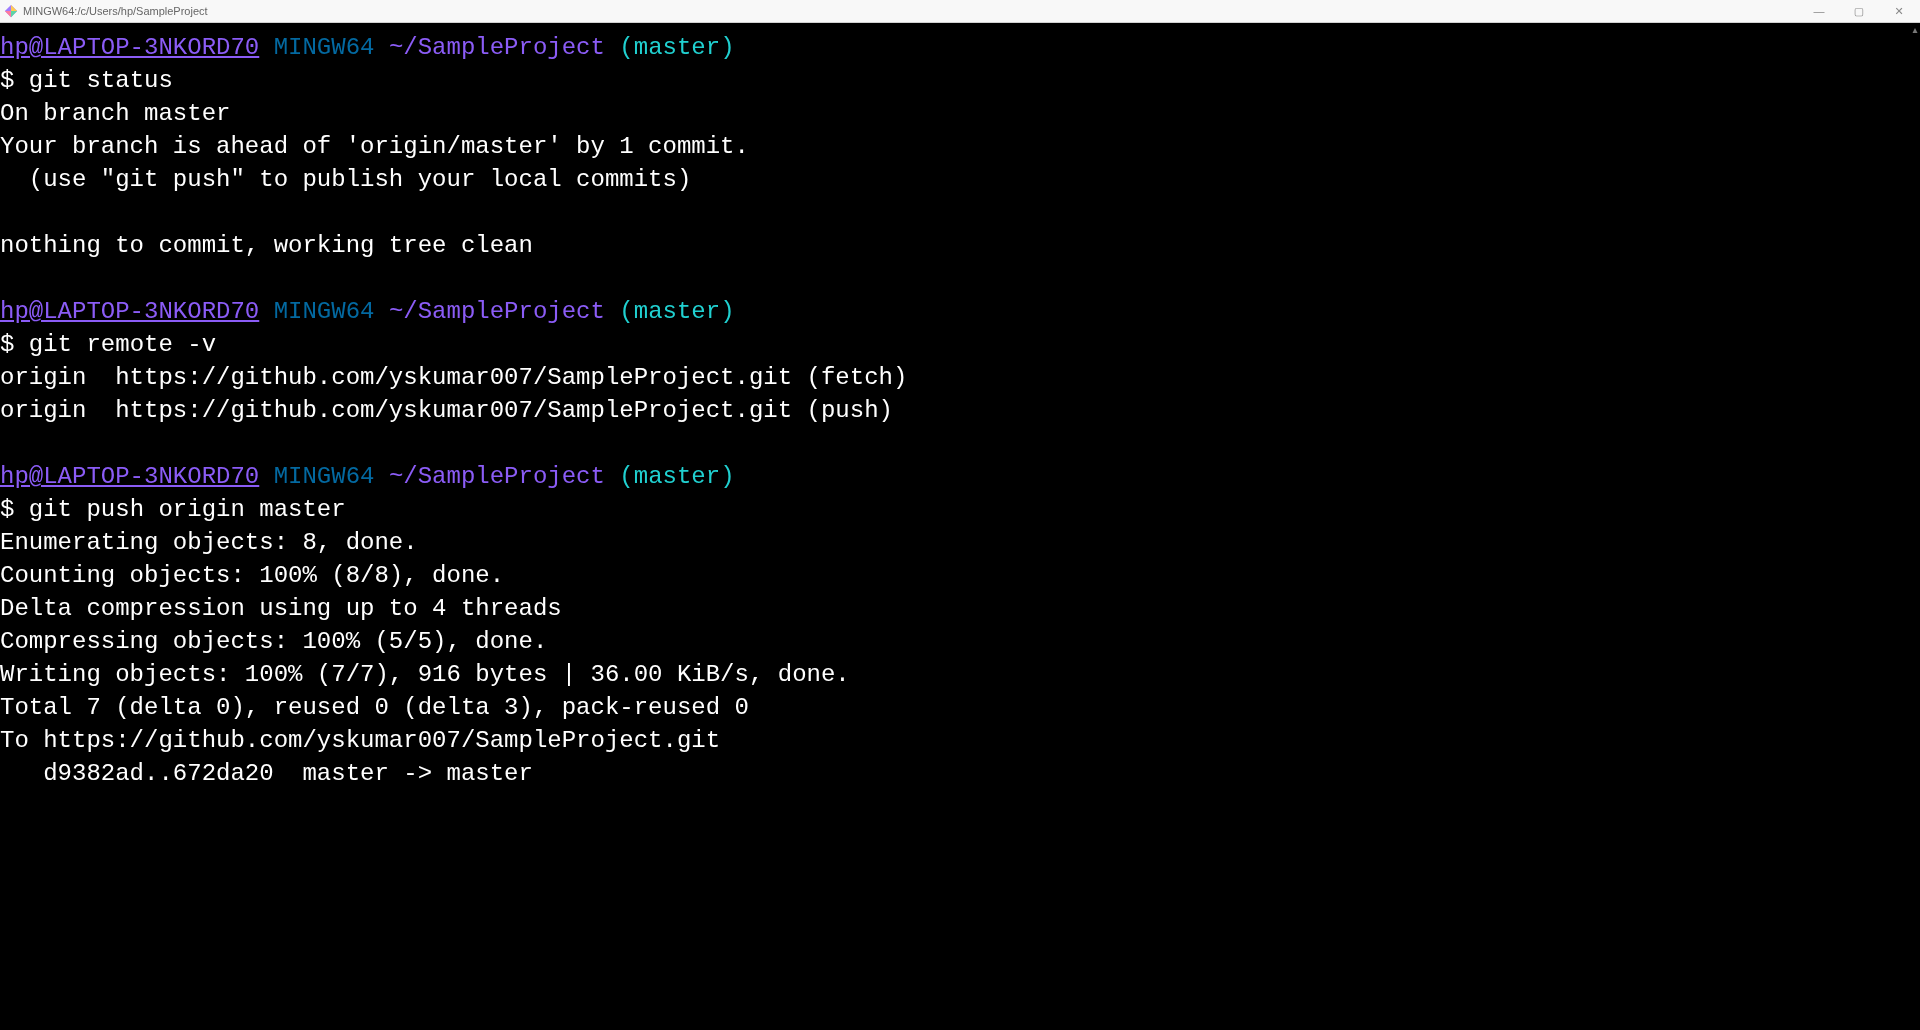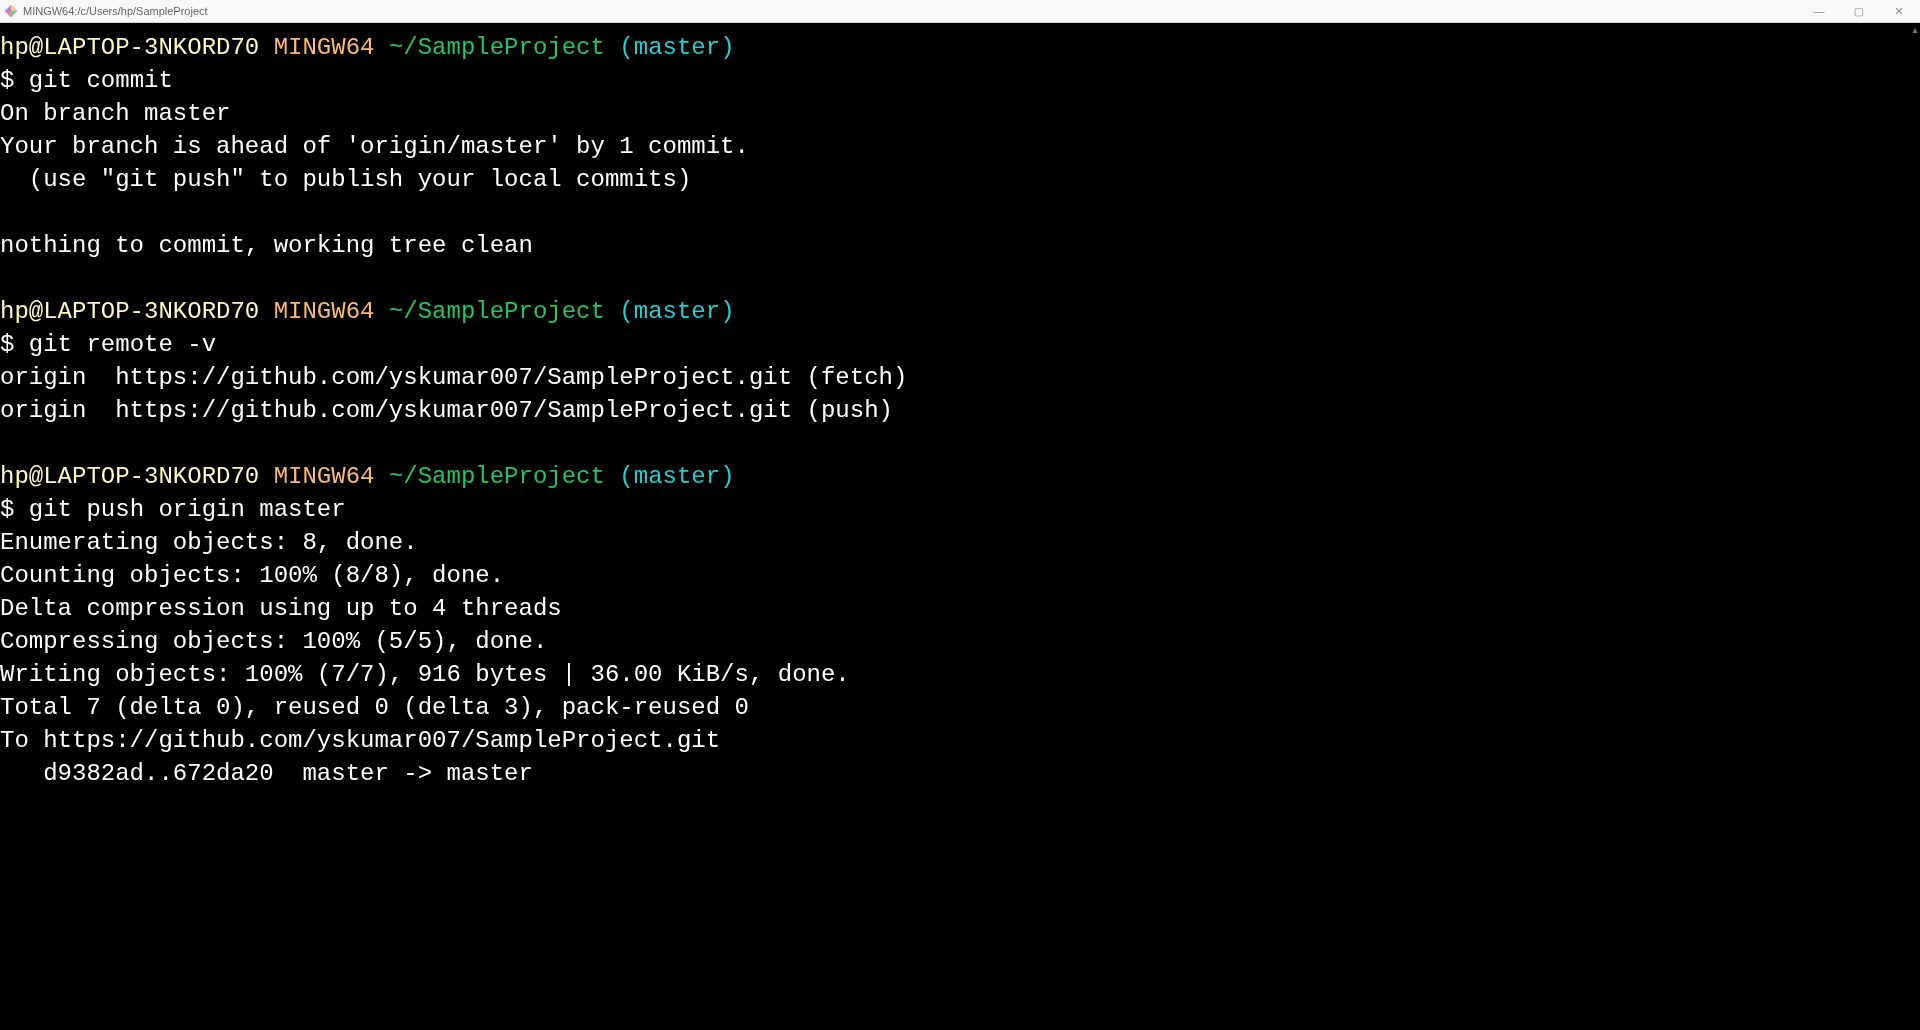--- a/index.html
+++ b/index.html
@@ -59,23 +59,23 @@
     flex-direction: column;
     align-items: center;
   }
   .scrollbar-arrow {
     width: 10px; height: 14px;
     color: #777;
     font-size: 10px;
     text-align: center;
     line-height: 14px;
   }
-  .u  { color: #fef9c3; }      
-  .m  { color: #fdba74; }      
-  .p  { color: #22c55e; }      
+  .u  { color: #8b5cf6; text-decoration: underline; }      
+  .m  { color: #0369a1; }      
+  .p  { color: #8b5cf6; }      
   .b  { color: #20d0d0; }      
   .d  { color: #ffffff; }      
 </style>
 </head>
 <body>
 
 <div class="titlebar">
   <span class="titlebar-icon">
     <svg viewBox="0 0 16 16" width="14" height="14">
       <polygon points="8,1 15,8 8,15 1,8" fill="#9e7bff"></polygon>
@@ -87,21 +87,21 @@
   <span class="titlebar-title">MINGW64:/c/Users/hp/SampleProject</span>
   <div class="win-controls">
     <span class="win-btn">―</span>
     <span class="win-btn">▢</span>
     <span class="win-btn">✕</span>
   </div>
 </div>
 
 <div class="terminal-wrap">
   <div class="terminal"><span class="u">hp@LAPTOP-3NKORD70</span> <span class="m">MINGW64</span> <span class="p">~/SampleProject</span> <span class="b">(master)</span>
-<span class="d">$</span> <span class="d">git commit</span>
+<span class="d">$</span> <span class="d">git status</span>
 <span class="d">On branch master</span>
 <span class="d">Your branch is ahead of 'origin/master' by 1 commit.</span>
 <span class="d">  (use "git push" to publish your local commits)</span>
 <span class="d"></span>
 <span class="d">nothing to commit, working tree clean</span>
 
 <span class="u">hp@LAPTOP-3NKORD70</span> <span class="m">MINGW64</span> <span class="p">~/SampleProject</span> <span class="b">(master)</span>
 <span class="d">$</span> <span class="d">git remote -v</span>
 <span class="d">origin  https://github.com/yskumar007/SampleProject.git (fetch)</span>
 <span class="d">origin  https://github.com/yskumar007/SampleProject.git (push)</span>

